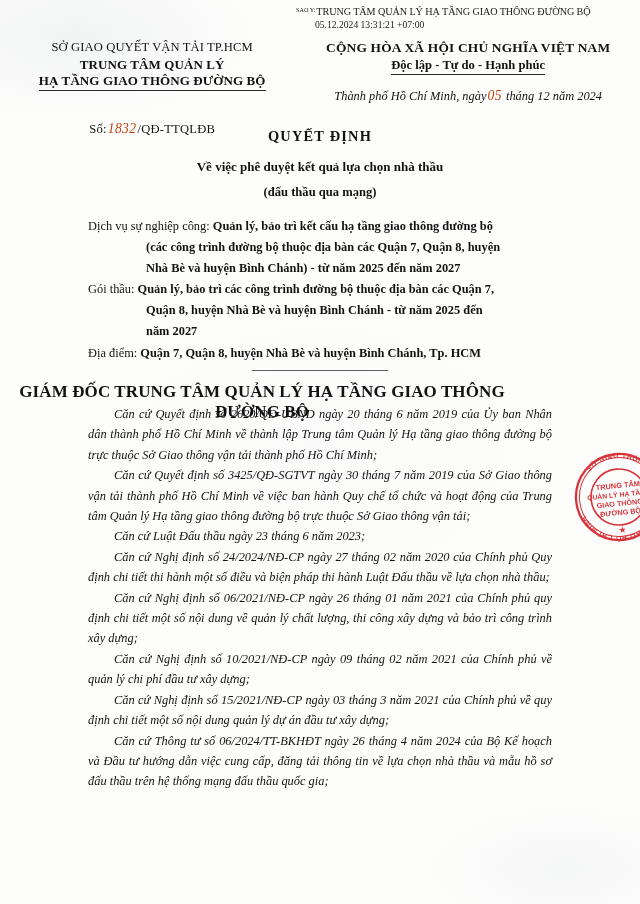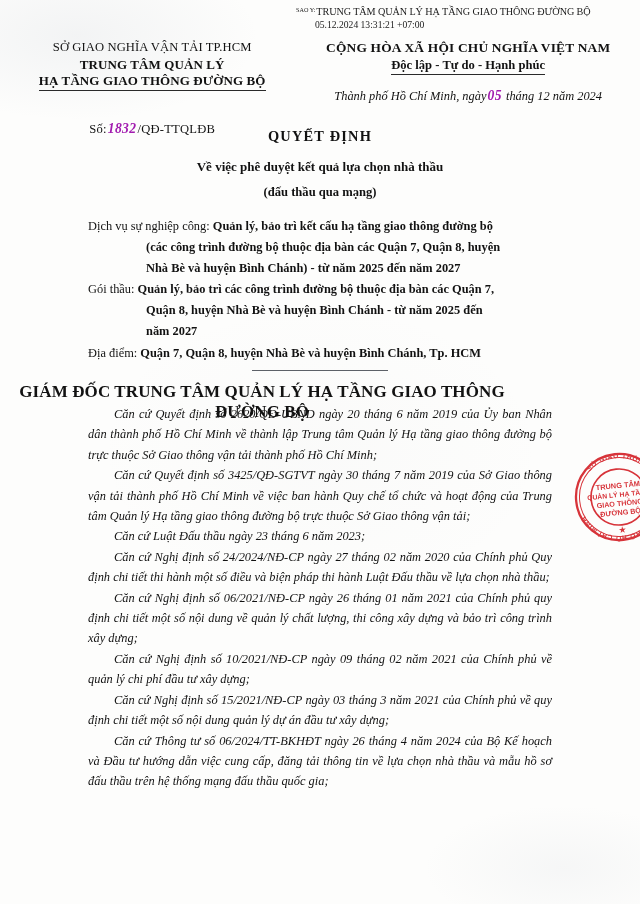--- a/index.html
+++ b/index.html
@@ -86,24 +86,24 @@
     display: inline-block;
     border-bottom: 1.1px solid #2a2a2a;
     padding-bottom: 1px;
   }
   .doc-number {
     margin-top: 30px;
     font-size: 12.6px;
     letter-spacing: 0.2px;
   }
   .ink {
-    color: #a21caf;
+    color: #c2410c;
     font-family: "Liberation Serif", serif;
     font-style: italic;
-    font-weight: bold;
+    font-weight: normal;
     font-size: 13.6px;
     letter-spacing: 0.4px;
     padding: 0 1px;
   }
 
   .nation-line1 {
     font-size: 13.4px;
     font-weight: bold;
     letter-spacing: 0.2px;
   }
@@ -232,21 +232,21 @@
 <div class="page">
   <div class="scan-noise"></div>
 
   <div class="sig-stamp">
     <div class="sig-line1"><span class="sig-prefix">SAO Y:</span><span>TRUNG TÂM QUẢN LÝ HẠ TẦNG GIAO THÔNG ĐƯỜNG BỘ</span></div>
     <div class="sig-line2">05.12.2024 13:31:21 +07:00</div>
   </div>
 
   <div class="hdr">
     <div class="hdr-left">
-      <div class="org-line1">SỞ GIAO NGHĨA VẬN TẢI TP.HCM</div>
+      <div class="org-line1">SỞ GIAO QUYẾT VẬN TẢI TP.HCM</div>
       <div class="org-line2">TRUNG TÂM QUẢN LÝ</div>
       <div class="org-line3"><span class="org-underline-wrap">HẠ TẦNG GIAO THÔNG ĐƯỜNG BỘ</span></div>
       <div class="doc-number"><span>Số:</span><span class="ink">1832</span><span>/QĐ-TTQLĐB</span></div>
     </div>
     <div class="hdr-right">
       <div class="nation-line1">CỘNG HÒA XÃ HỘI CHỦ NGHĨA VIỆT NAM</div>
       <div class="nation-line2"><span class="nation-underline-wrap">Độc lập - Tự do - Hạnh phúc</span></div>
       <div class="place-date"><span>Thành phố Hồ Chí Minh, ngày</span><span class="ink">05</span> <span>tháng 12 năm 2024</span></div>
     </div>
   </div>

